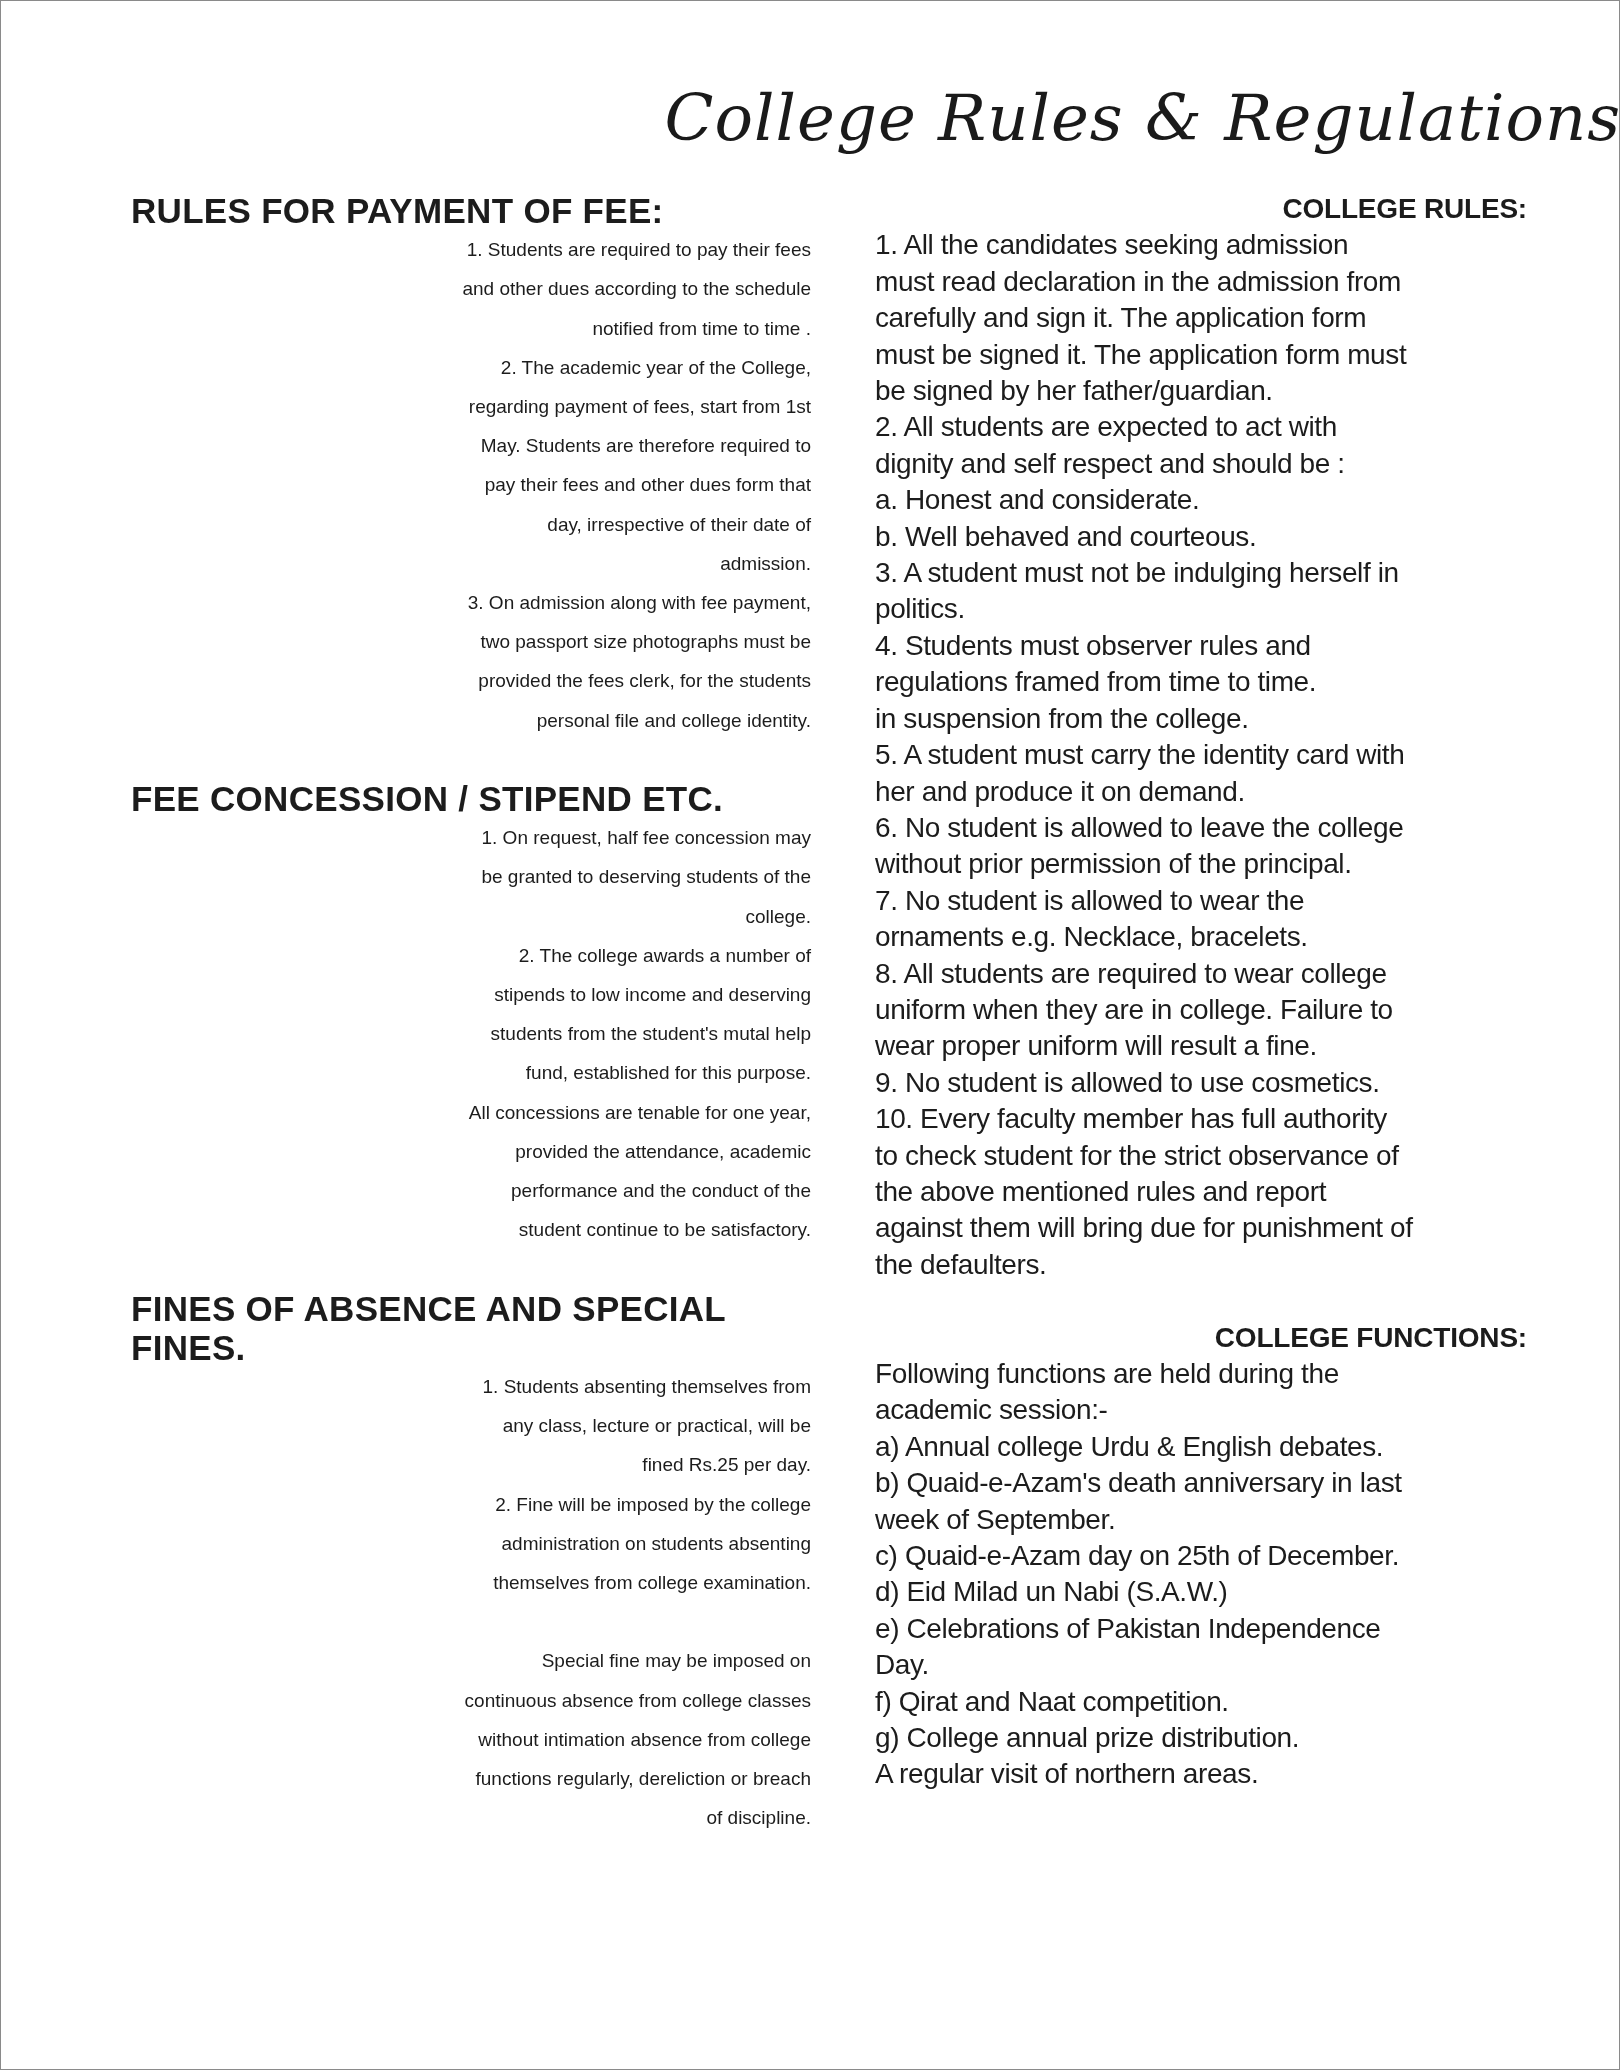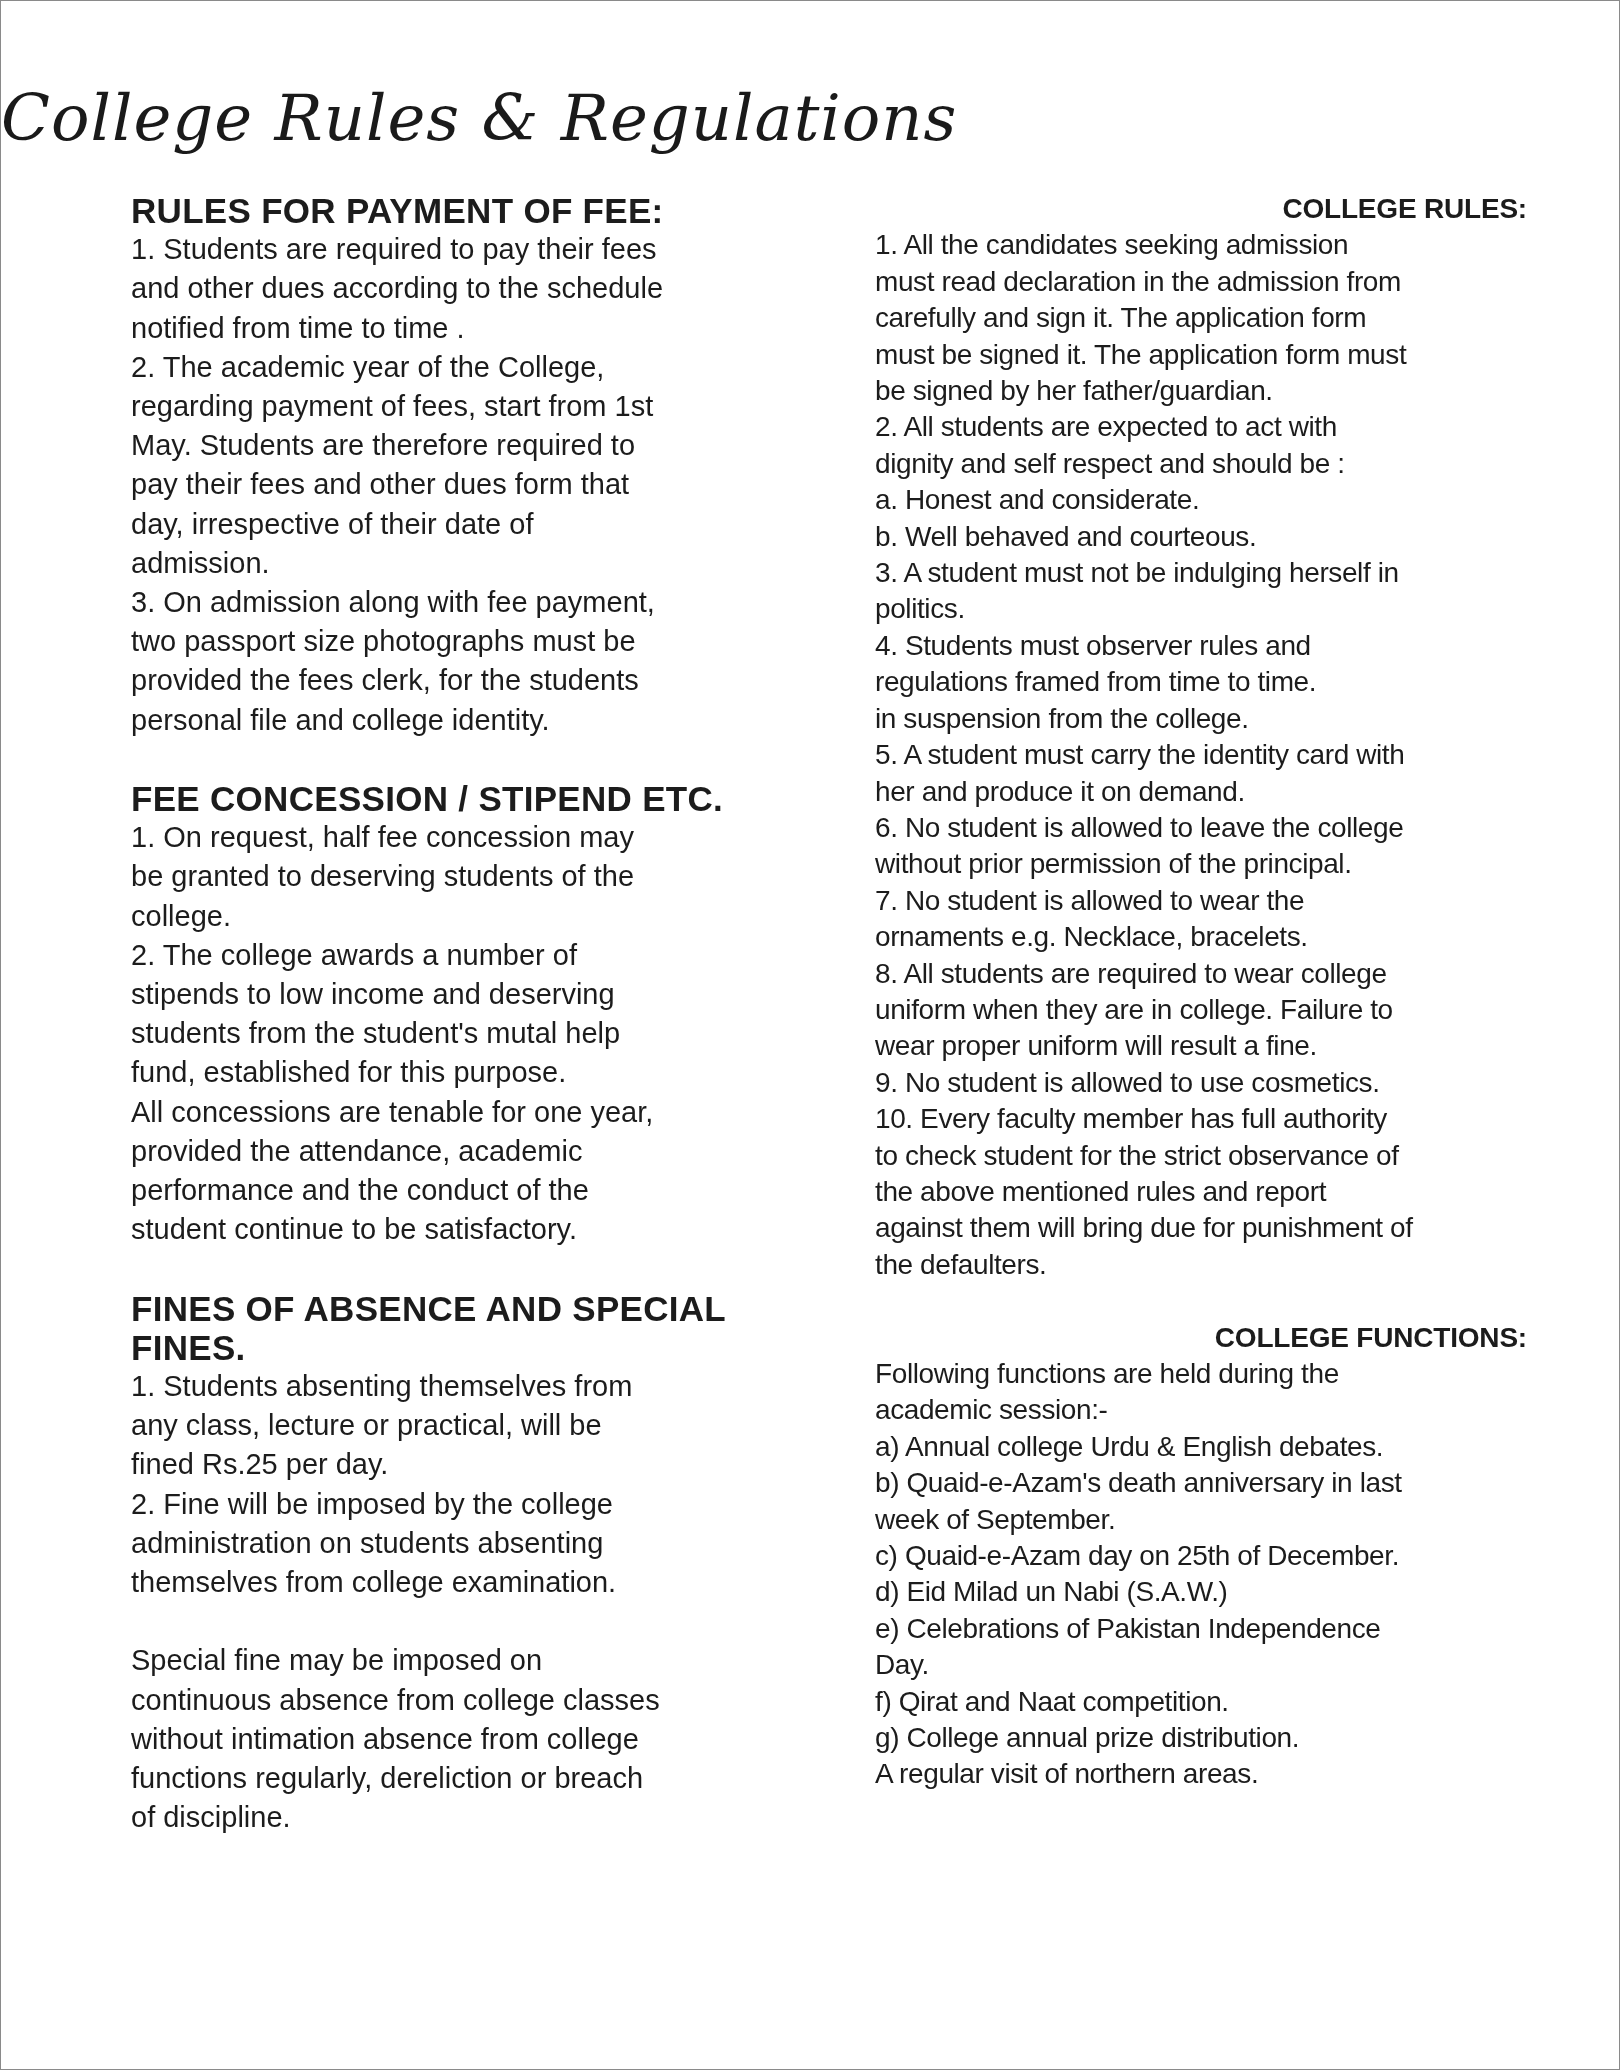--- a/index.html
+++ b/index.html
@@ -6,35 +6,35 @@
   body { width: 1620px; height: 2070px; position: relative; overflow: hidden; }
   .page {
     position: absolute; left: 0; top: 0;
     width: 1618px; height: 2068px;
     border: 1px solid #8a8a8a;
     background: #ffffff;
     box-sizing: content-box;
   }
   .title {
     position: absolute; left: 0; top: 80px; width: 1620px;
-    text-align: left;
+    text-align: right;
     font-family: "DejaVu Serif", serif;
     font-size: 64px;
     color: #1a1a1a;
     letter-spacing: 1px;
     font-style: italic;
   }
   .col {
     position: absolute;
     font-family: "Liberation Sans", sans-serif;
     color: #1c1c1c;
   }
   .col-left { left: 130px; top: 190px; width: 680px; }
   .col-right { left: 846px; top: 190px; width: 680px; }
-  .col-left .line { font-size: 29px; line-height: 39.2px; white-space: nowrap; }
+  .col-left .line { font-size: 19px; line-height: 39.2px; white-space: nowrap; text-align: right; }
   .col-left .heading { font-size: 35px; line-height: 39.2px; font-weight: bold; white-space: nowrap; letter-spacing: 0.3px; }
   .col-right .line { font-size: 28px; line-height: 36.4px; white-space: nowrap; letter-spacing: -0.4px; margin-left: 28px; }
   .col-right .heading { font-size: 28px; line-height: 36.4px; font-weight: bold; white-space: nowrap; letter-spacing: -0.2px; text-align: right; }
   .gap-left { height: 39.2px; }
   .gap-right { height: 36.4px; }
   .section { margin: 0; padding: 0; }
 </style>
 </head>
 <body>
 

